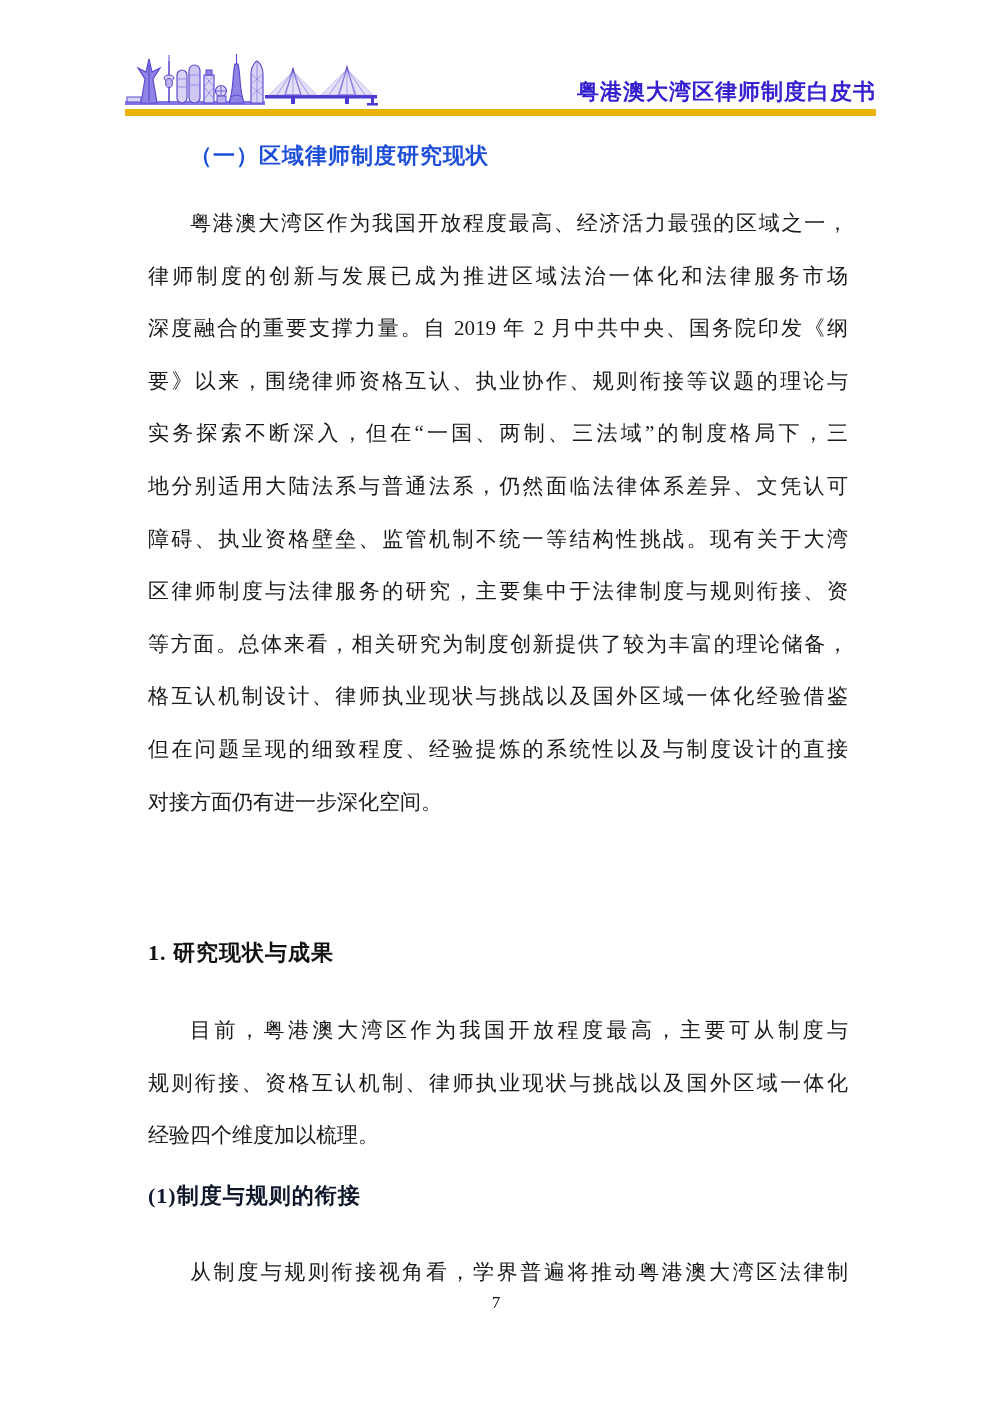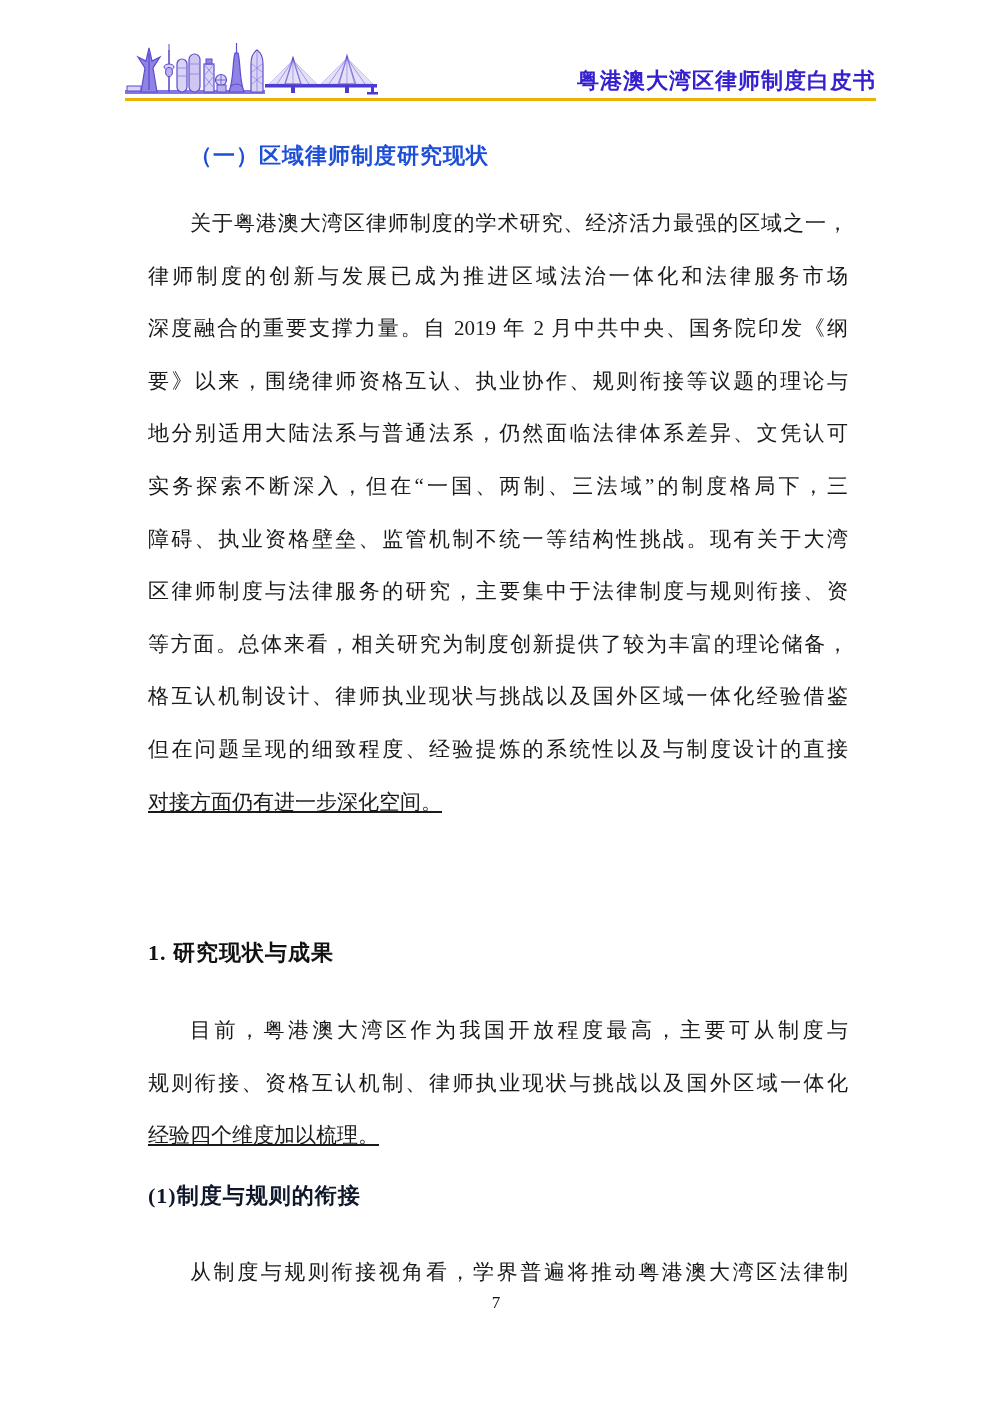--- a/index.html
+++ b/index.html
@@ -13,26 +13,26 @@
   }
   .page {
     position: absolute; left: 0; top: 0;
     width: 992px; height: 1403px;
     background: #ffffff;
   }
 
   
   .doc-header {
     position: absolute;
-    left: 125px; top: 44px;
+    left: 125px; top: 59px;
     width: 751px; height: 57px;
     display: flex;
     justify-content: space-between;
     align-items: flex-end;
-    border-bottom: 3px solid #eab308;
+    border-bottom: 7px solid #eab308;
   }
   .skyline-wrap { height: 56px; display: flex; align-items: flex-end; }
   .header-title {
     font-family: "Liberation Sans", "DejaVu Sans", sans-serif;
     font-weight: bold;
     font-size: 22px;
     line-height: 24px;
     color: #3520cf;
     letter-spacing: 1px;
     padding-bottom: 5px;
@@ -62,21 +62,21 @@
     line-height: 52.6px;
     font-size: 21px;
     text-align: justify;
     text-align-last: justify;
     text-justify: inter-character;
     white-space: nowrap;
     overflow: visible;
     color: #1a1a1a;
   }
   .line.indent { padding-left: 42px; }
-  .line.no-just { text-align-last: left; text-align: left; text-decoration: underline; }
+  .line.no-just { text-align-last: left; text-align: left; }
 
   .sub-heading-1 {
     margin-top: 110px;
     font-size: 22px;
     line-height: 30px;
     font-weight: bold;
     color: #111;
     letter-spacing: 1px;
   }
   .sub-heading-2 {
@@ -177,26 +177,26 @@
       </svg>
     </div>
     <div class="header-title">粤港澳大湾区律师制度白皮书</div>
   </div>
 
   <div class="content">
 
     <div class="section-heading">（一）区域律师制度研究现状</div>
 
     <div class="para para-1">
-      <div class="line indent">关于粤港澳大湾区律师制度的学术研究、经济活力最强的区域之一，</div>
+      <div class="line indent">粤港澳大湾区作为我国开放程度最高、经济活力最强的区域之一，</div>
       <div class="line">律师制度的创新与发展已成为推进区域法治一体化和法律服务市场</div>
       <div class="line">深度融合的重要支撑力量。自 2019 年 2 月中共中央、国务院印发《纲</div>
       <div class="line">要》以来，围绕律师资格互认、执业协作、规则衔接等议题的理论与</div>
+      <div class="line">实务探索不断深入，但在“一国、两制、三法域”的制度格局下，三</div>
       <div class="line">地分别适用大陆法系与普通法系，仍然面临法律体系差异、文凭认可</div>
-      <div class="line">实务探索不断深入，但在“一国、两制、三法域”的制度格局下，三</div>
       <div class="line">障碍、执业资格壁垒、监管机制不统一等结构性挑战。现有关于大湾</div>
       <div class="line">区律师制度与法律服务的研究，主要集中于法律制度与规则衔接、资</div>
       <div class="line">等方面。总体来看，相关研究为制度创新提供了较为丰富的理论储备，</div>
       <div class="line">格互认机制设计、律师执业现状与挑战以及国外区域一体化经验借鉴</div>
       <div class="line">但在问题呈现的细致程度、经验提炼的系统性以及与制度设计的直接</div>
       <div class="line no-just">对接方面仍有进一步深化空间。</div>
     </div>
 
     <div class="sub-heading-1">1. 研究现状与成果</div>
 

